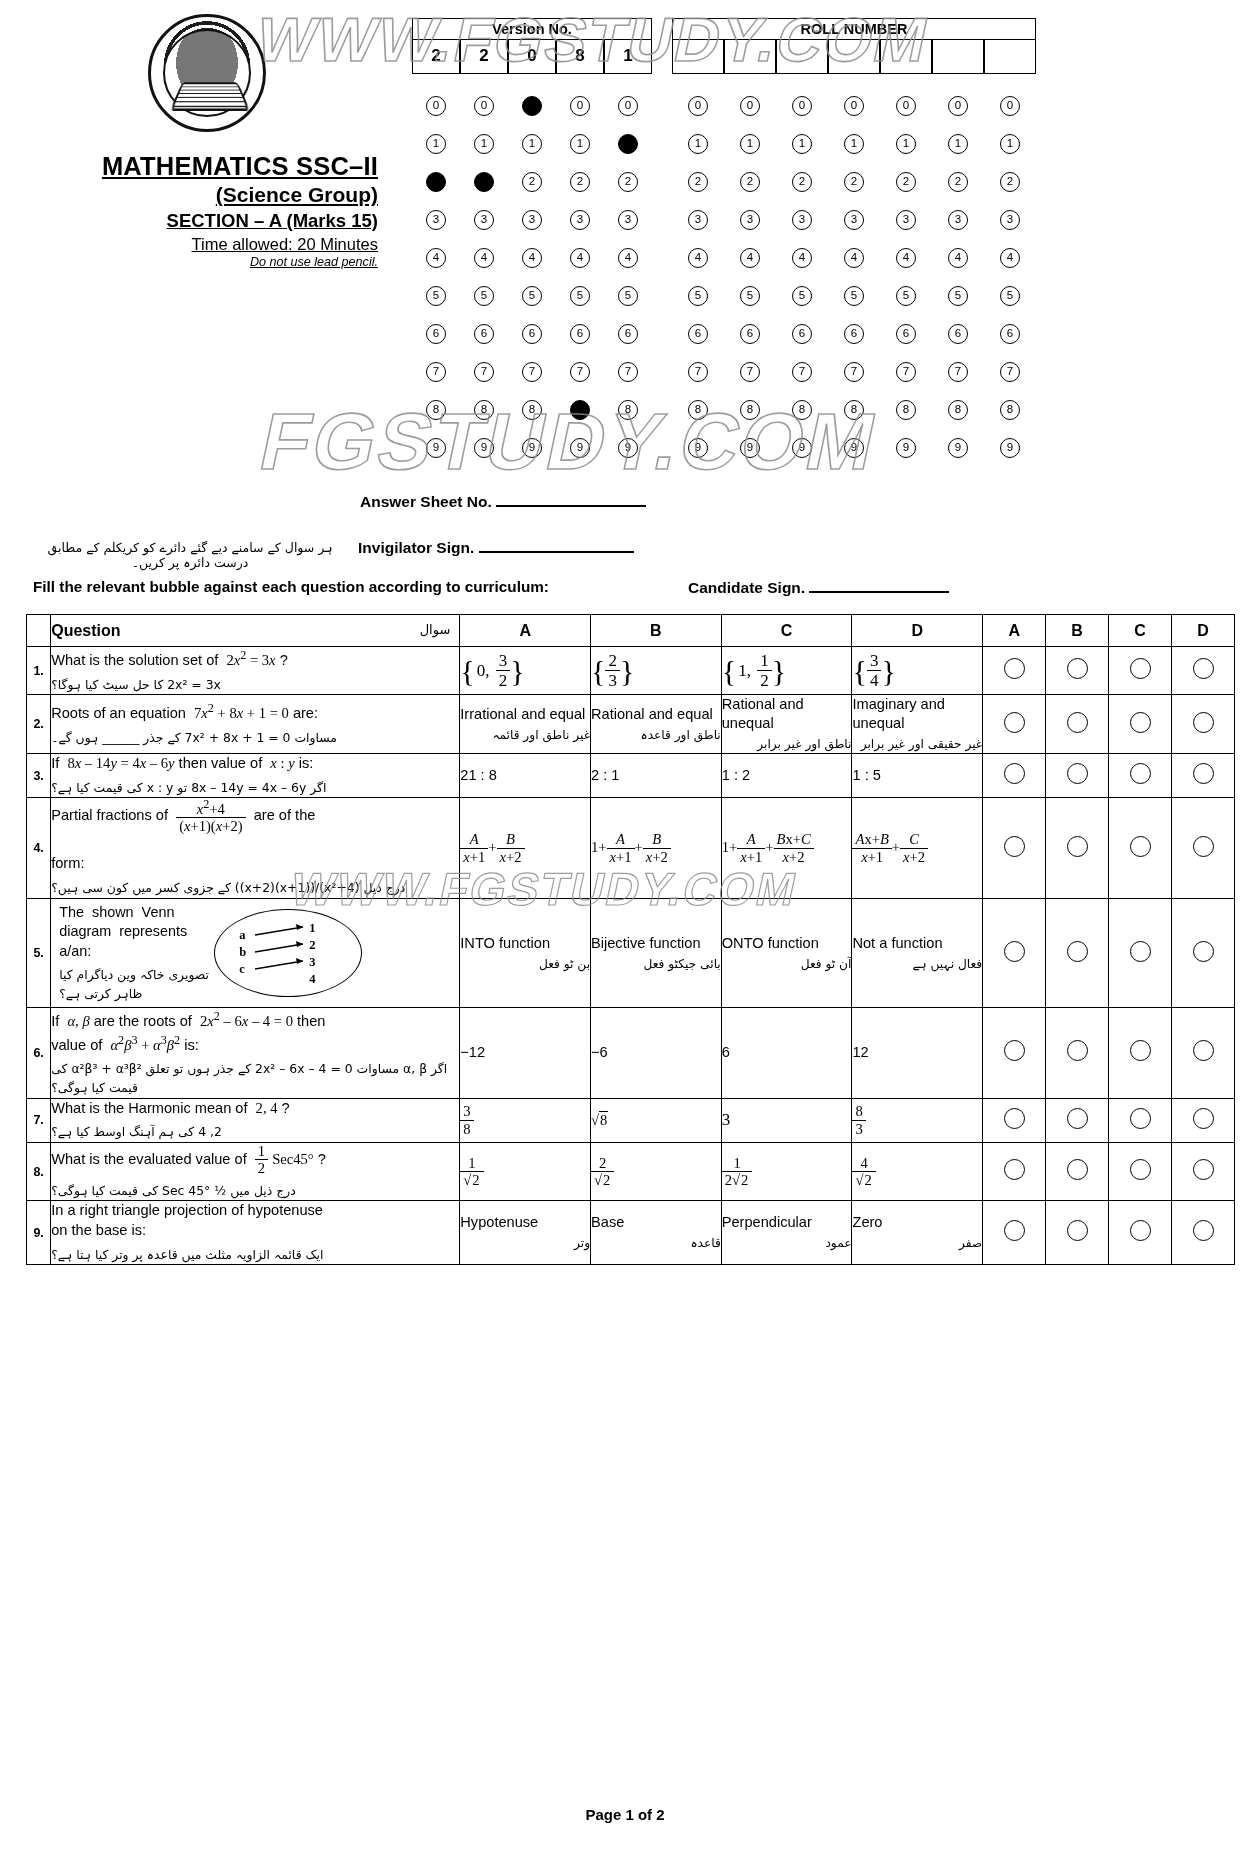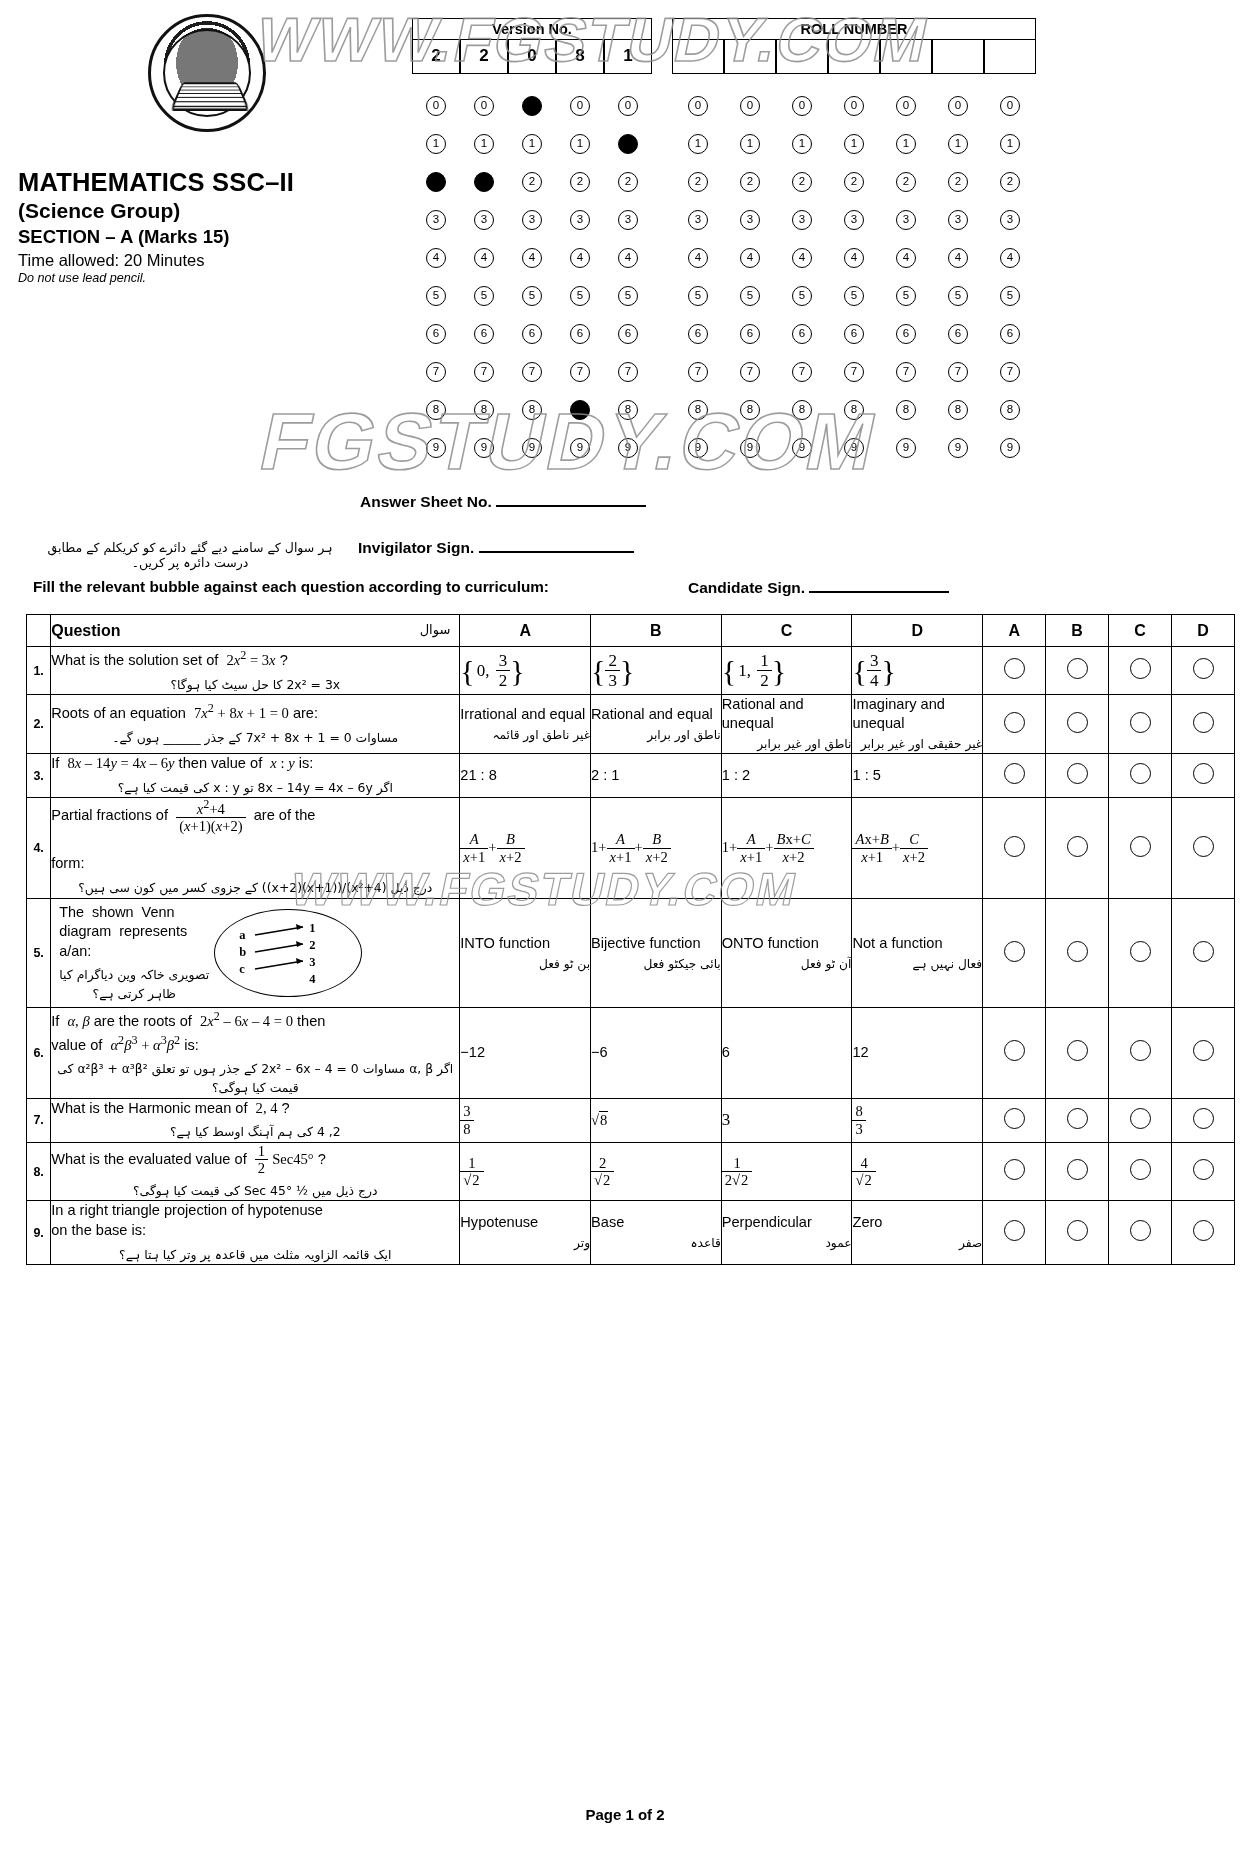--- a/index.html
+++ b/index.html
@@ -55,22 +55,22 @@
     content: "";
     position: absolute; left: 26px; bottom: 20px; width: 62px; height: 26px;
     background:
       repeating-linear-gradient(#111 0 1px, #fff 1px 4px);
     border: 2px solid #111;
     border-radius: 3px / 10px;
     transform: perspective(30px) rotateX(22deg);
   }
 
   .title-block {
-    position: absolute; left: 18px; top: 168px; width: 360px;
-    text-align: left; z-index: 6;
+    position: absolute; left: 18px; top: 152px; width: 360px;
+    text-align: right; z-index: 6; text-decoration: underline;
   }
   .t-main  { font-size: 25.5px; font-weight: 700; letter-spacing: .2px; line-height: 1.1; }
   .t-sub   { font-size: 21px;  font-weight: 700; margin-top: 3px; }
   .t-sec   { font-size: 18.5px; font-weight: 700; margin-top: 3px; }
   .t-time  { font-size: 16.5px; font-weight: 400; margin-top: 3px; }
   .t-note  { font-size: 12.6px; font-weight: 700; margin-top: 4px; line-height: 1.26; }
   .t-note-i{ font-size: 12.6px; font-weight: 400; font-style: italic; margin-top: 1px; }
   .t-urdu  { font-size: 12px; margin-top: 6px; line-height: 1.5; direction: rtl;
              font-family: "DejaVu Sans", sans-serif; }
   .hdrcell {
@@ -133,21 +133,21 @@
              vertical-align: bottom; padding-bottom: 6px; }
   .c-q     { width: 338px; padding: 6px 8px 6px 8px; font-size: 14.6px; line-height: 1.35; }
   .c-opt   { width: 108px; padding: 6px 7px; font-size: 14.6px; line-height: 1.3; }
   .c-bub   { width: 52px;  text-align: center; }
   th.hd    { height: 32px; font-size: 16px; font-weight: 700; text-align: center; }
   th.hd-q  { text-align: left; padding-left: 16px; font-size: 16px; }
   .hd-urdu { float: right; padding-right: 9px; font-family: "DejaVu Sans", sans-serif;
              font-size: 13px; font-weight: 400; }
 
   .urdu {
-    display: block; direction: rtl; text-align: center;
+    display: block; direction: rtl; text-align: left;
     font-family: "DejaVu Sans", sans-serif;
     font-size: 12.4px; margin-top: 5px; line-height: 1.5;
   }
   .urdu-c { display: block; direction: rtl; text-align: right;
             font-family: "DejaVu Sans", sans-serif; font-size: 12.2px;
             margin-top: 4px; }
 
   .obub {
     display: inline-block; width: 21px; height: 21px;
     border: 1.7px solid #000; border-radius: 50%;
@@ -416,21 +416,21 @@
               </span></span></td>
           <td class="c-bub"><span class="obub"></span></td>
           <td class="c-bub"><span class="obub"></span></td>
           <td class="c-bub"><span class="obub"></span></td>
           <td class="c-bub"><span class="obub"></span></td>
         </tr>
         <tr>
           <td class="c-num">2.</td>
           <td class="c-q">Roots of an equation&nbsp; <span class="mr">7<i class="mi">x</i><sup>2</sup> + 8<i class="mi">x</i> + 1 = 0</span> are:<span class="urdu">مساوات 7x² + 8x + 1 = 0 کے جذر ______ ہوں گے۔</span></td>
           <td class="c-opt"><span>Irrational and equal</span><span class="urdu-c">غیر ناطق اور قائمہ</span></td>
-          <td class="c-opt"><span>Rational and equal</span><span class="urdu-c">ناطق اور برابر</span></td>
+          <td class="c-opt"><span>Rational and equal</span><span class="urdu-c">ناطق اور قاعدہ</span></td>
           <td class="c-opt"><span>Rational and unequal</span><span class="urdu-c">ناطق اور غیر برابر</span></td>
           <td class="c-opt"><span>Imaginary and unequal</span><span class="urdu-c">غیر حقیقی اور غیر برابر</span></td>
           <td class="c-bub"><span class="obub"></span></td>
           <td class="c-bub"><span class="obub"></span></td>
           <td class="c-bub"><span class="obub"></span></td>
           <td class="c-bub"><span class="obub"></span></td>
         </tr>
         <tr>
           <td class="c-num">3.</td>
           <td class="c-q">If&nbsp; <span class="mr">8<i class="mi">x</i> – 14<i class="mi">y</i> = 4<i class="mi">x</i> – 6<i class="mi">y</i></span> then value of&nbsp; <span class="mr"><i class="mi">x</i> : <i class="mi">y</i></span> is:<span class="urdu">اگر 8x – 14y = 4x – 6y تو x : y کی قیمت کیا ہے؟</span></td>

